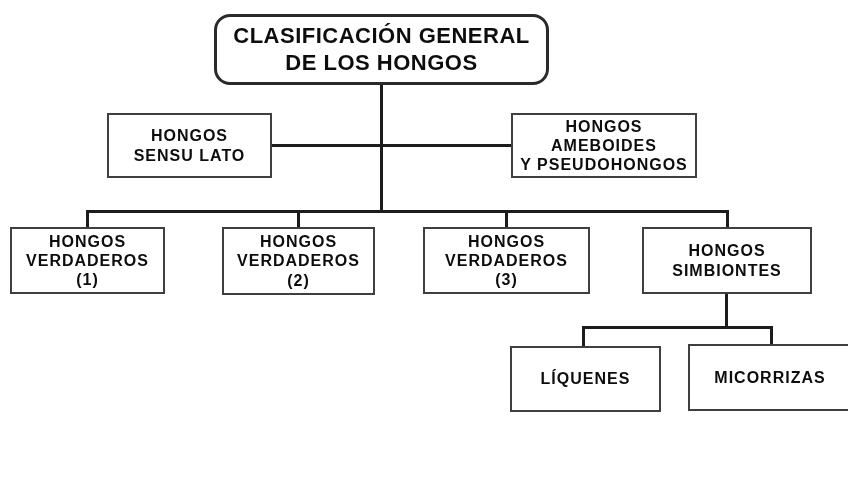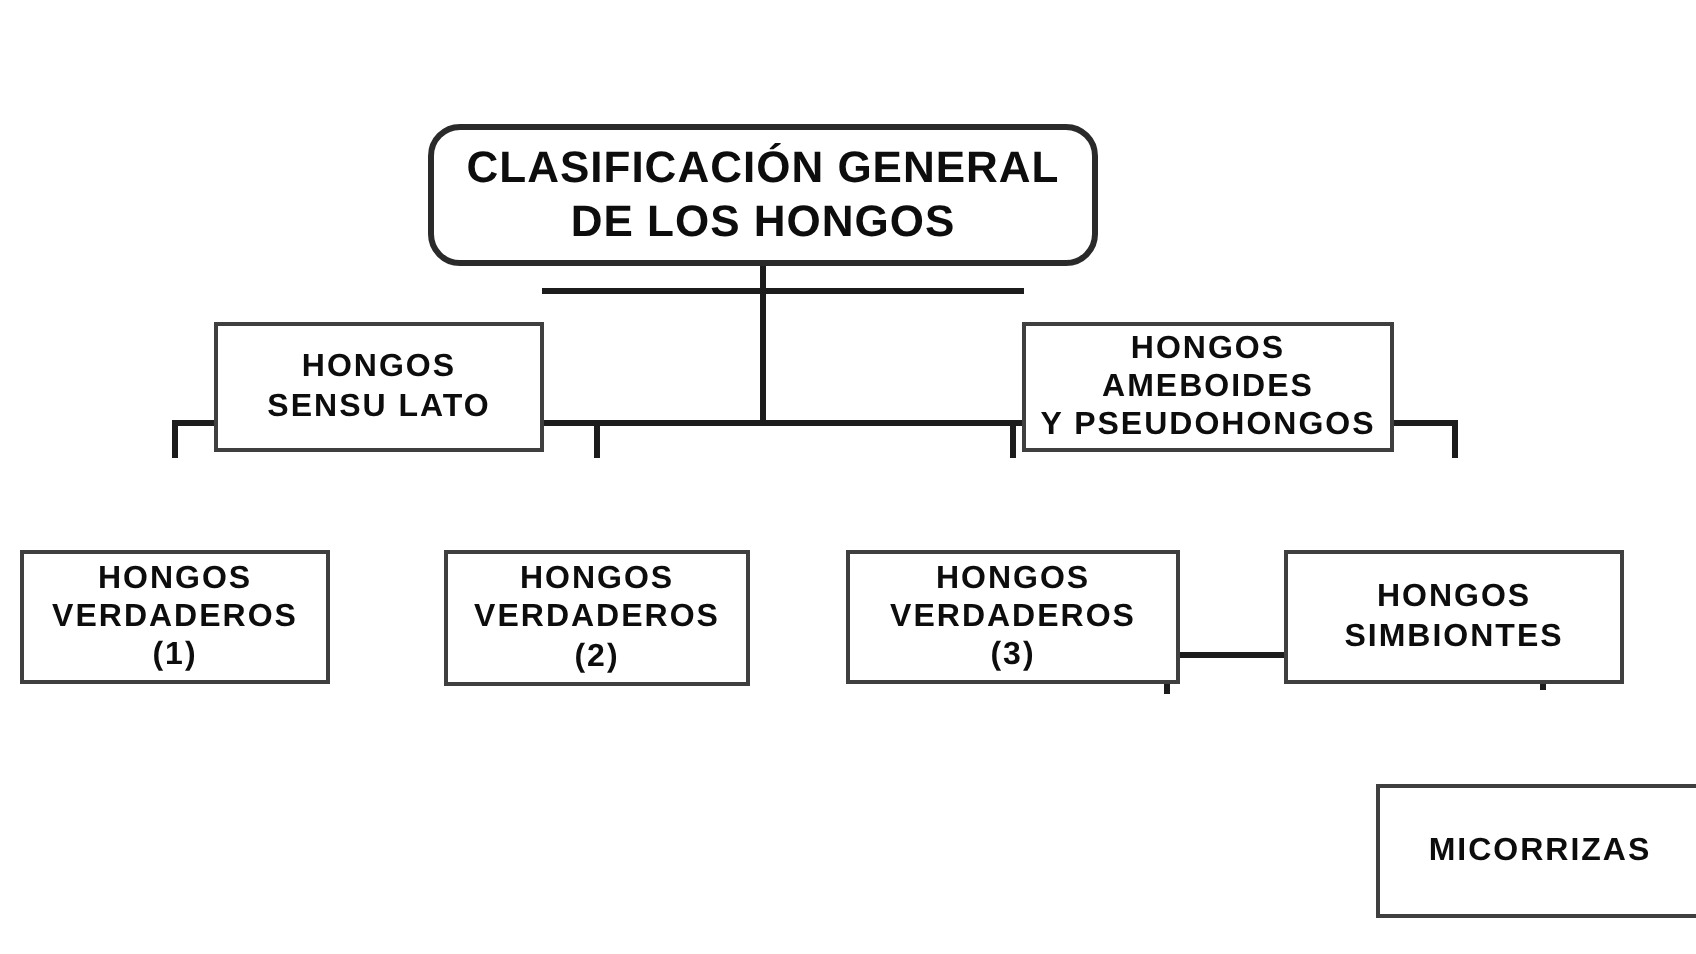--- a/index.html
+++ b/index.html
@@ -20,21 +20,20 @@
     border: 2px solid #3f3f3f;
     display: flex;
     align-items: center;
     justify-content: center;
     text-align: center;
     white-space: pre-line;
     font-size: 16px;
     letter-spacing: 1px;
     line-height: 1.2;
     z-index: 2;
-    margin-top: 48px;
   }
   .node.root {
     border: 3px solid #2a2a2a;
     border-radius: 16px;
     font-size: 22px;
     letter-spacing: 0.5px;
     line-height: 1.2;
   }
   .line {
     position: absolute;
@@ -77,16 +76,17 @@
 VERDADEROS
 (2)</div>
 
   <div class="node" style="left:423px; top:227px; width:167px; height:67px;">HONGOS
 VERDADEROS
 (3)</div>
 
   <div class="node" style="left:642px; top:227px; width:170px; height:67px;">HONGOS
 SIMBIONTES</div>
 
+  <div class="node" style="left:510px; top:346px; width:151px; height:66px;">LÍQUENES</div>
 
   <div class="node" style="left:688px; top:344px; width:164px; height:67px;">MICORRIZAS</div>
 
 </div>
 
 </body></html>

